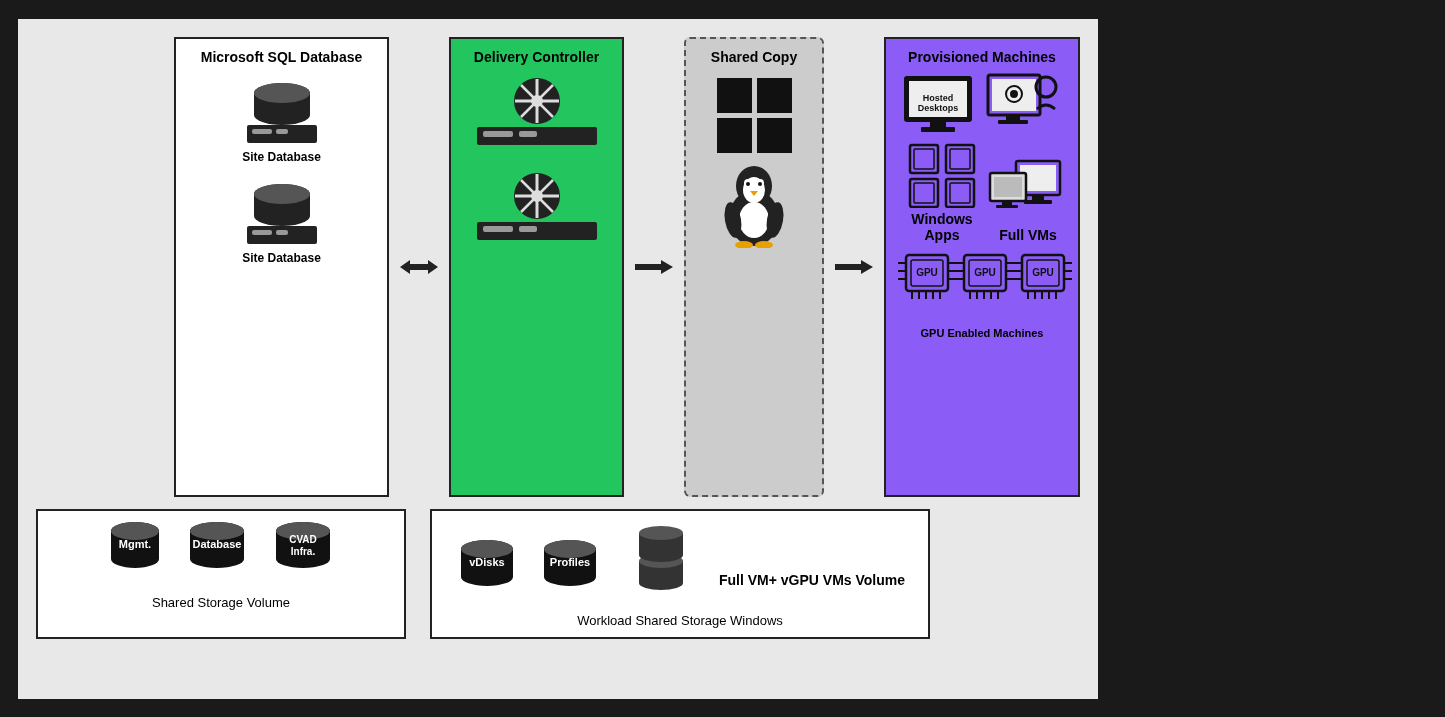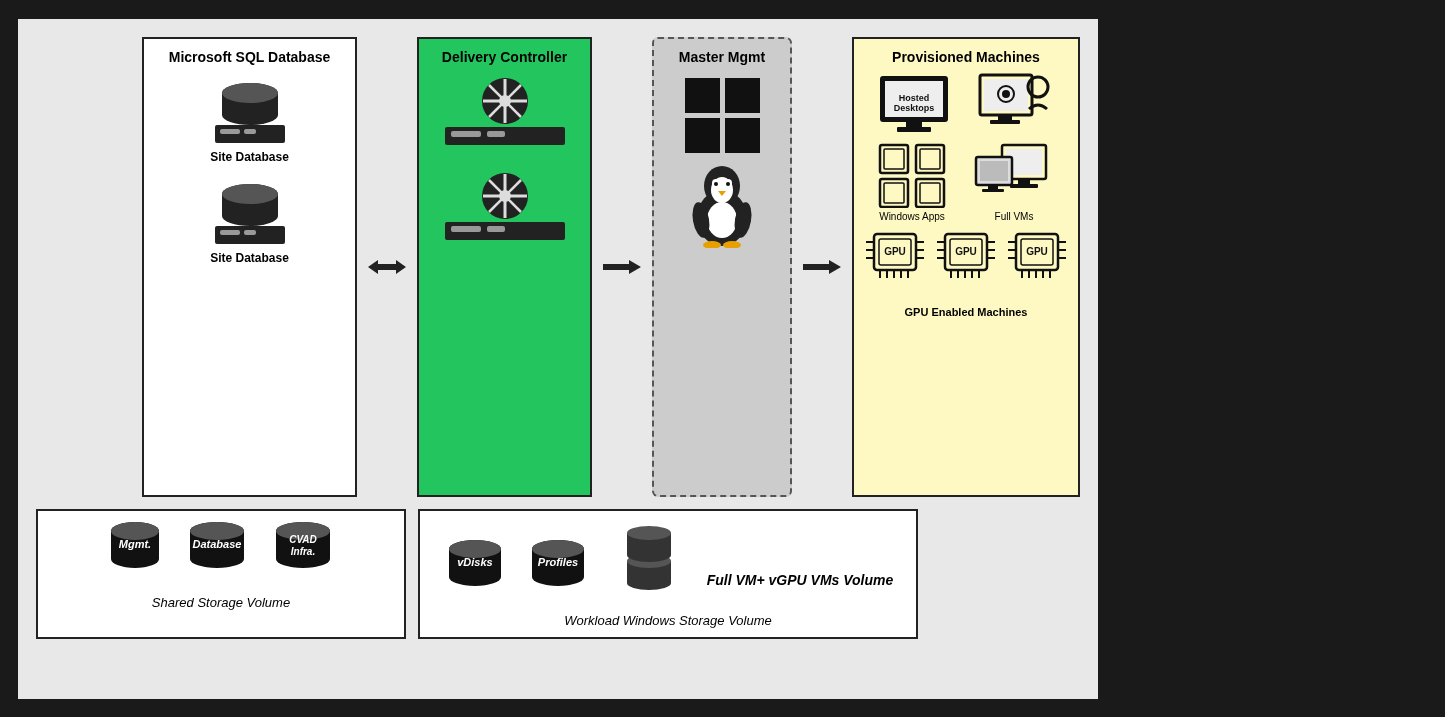--- a/index.html
+++ b/index.html
@@ -78,22 +78,22 @@
     }
     .master-title {
       font-size: 14px;
       font-weight: bold;
       text-align: center;
       margin-bottom: 8px;
     }
     
     .pm-box {
       border: 2.5px solid #222;
-      background: #fef9c3;
-      width: 228px;
+      background: #8b5cf6;
+      width: 196px;
       padding: 10px;
       display: flex;
       flex-direction: column;
       align-items: flex-start;
       position: relative;
     }
     .pm-title {
       font-size: 14px;
       font-weight: bold;
       text-align: center;
@@ -130,32 +130,31 @@
       justify-content: space-around;
     }
     .pm-item {
       display: flex;
       flex-direction: column;
       align-items: center;
       font-size: 10px;
       text-align: center;
     }
     .pm-item-label {
-      font-size: 10px;
+      font-size: 14px;
       margin-top: 3px;
-      font-weight: normal;
+      font-weight: bold;
       text-align: center;
     }
     
     .bottom-section {
       display: flex;
       flex-direction: row;
-      gap: 12px;
+      gap: 24px;
       height: 130px;
-      font-style: italic;
     }
     .storage-box {
       border: 2.5px solid #222;
       background: #fff;
       padding: 10px 16px;
       display: flex;
       flex-direction: column;
       align-items: center;
       flex: 1;
     }
@@ -261,21 +260,21 @@
       </div>
     </div>
 
     <div class="arrows-area" style="align-self:center;">
       <svg width="38" height="18" viewBox="0 0 38 18">
         <polygon points="0,6 26,6 26,2 38,9 26,16 26,12 0,12" fill="#222"></polygon>
       </svg>
     </div>
 
     <div class="master-box">
-      <div class="master-title">Master Mgmt</div>
+      <div class="master-title">Shared Copy</div>
 
       <svg width="85" height="85" viewBox="0 0 85 85">
         <rect x="5" y="5" width="35" height="35" fill="#111"></rect>
         <rect x="45" y="5" width="35" height="35" fill="#111"></rect>
         <rect x="5" y="45" width="35" height="35" fill="#111"></rect>
         <rect x="45" y="45" width="35" height="35" fill="#111"></rect>
       </svg>
 
       <svg width="75" height="90" viewBox="0 0 75 90">
 
@@ -516,18 +515,18 @@
             <ellipse cx="40" cy="12" rx="22" ry="7" fill="#555"></ellipse>
           </svg>
         </div>
 
         <div class="storage-item">
           <div style="font-size:14px; font-weight:bold; line-height:1.4; text-align:left;">Full VM+
 vGPU VMs
 Volume</div>
         </div>
       </div>
-      <div class="storage-label">Workload Windows Storage Volume</div>
+      <div class="storage-label">Workload Shared Storage Windows</div>
     </div>
 
   </div>
 
 </div>
 
 </body></html>

